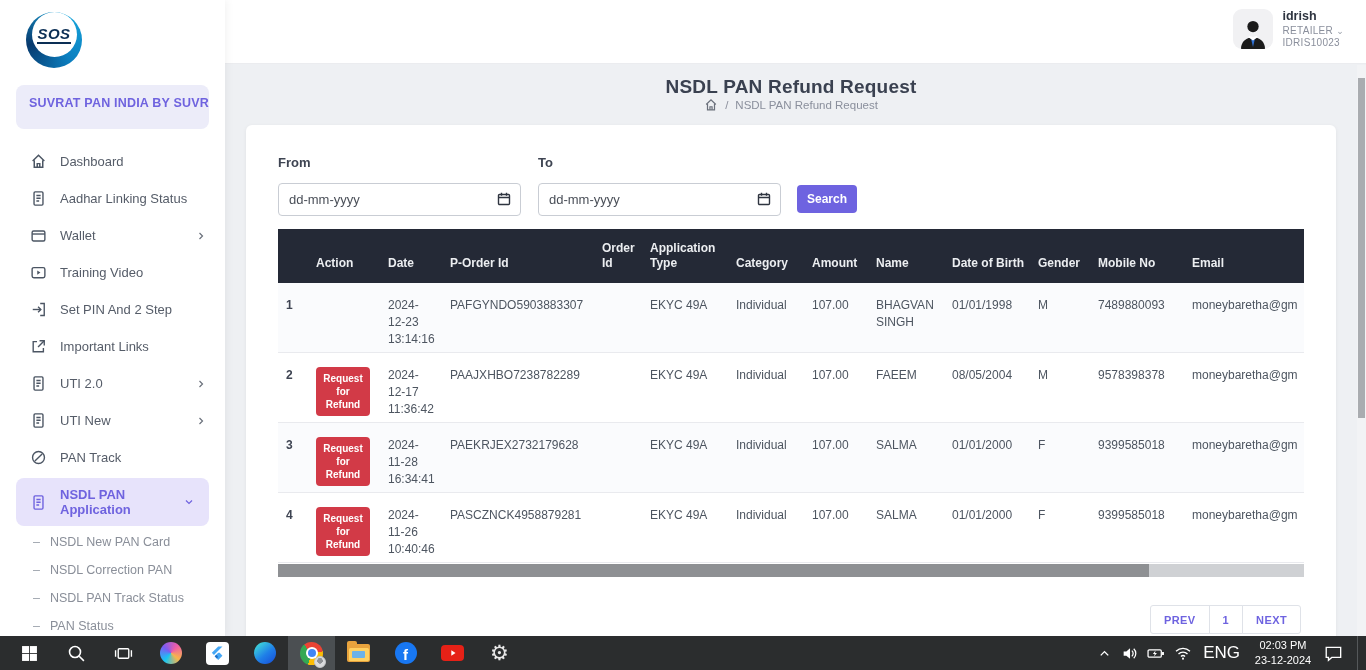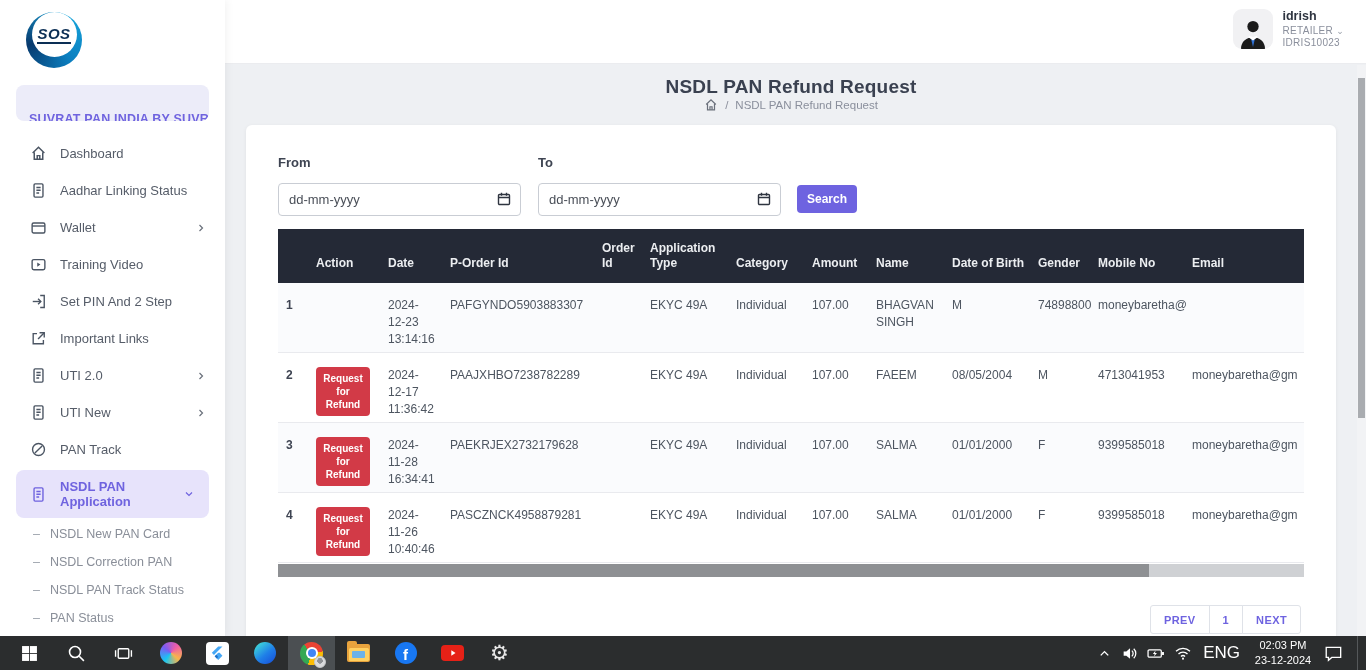--- a/index.html
+++ b/index.html
@@ -16,22 +16,22 @@
   .urole, .uid { font-size:10px; color:#8a8f9c; letter-spacing:.3px; }
   .urole .chev { font-size:9px; color:#9aa0ab; }
 
   
   .sidebar { position:absolute; left:0; top:0; width:225px; height:636px; background:#fff; box-shadow:2px 0 8px rgba(0,0,0,.05); z-index:5; overflow:hidden; }
   .logo { margin:12px 0 0 26px; width:56px; height:56px; border-radius:50%;
           background:conic-gradient(from 140deg,#0b7fc0,#083a6e,#16a7dd,#0b7fc0);
           display:flex; justify-content:center; }
   .logo-inner { width:45px; height:45px; border-radius:50%; background:#fff; display:flex; align-items:center; justify-content:center; }
   .logo-txt { font-weight:800; font-style:italic; font-size:15px; color:#0c2f55; border-bottom:2px solid #0c2f55; letter-spacing:.5px; }
-  .org-chip { margin:17px 16px 4px 16px; height:36px; line-height:36px; background:#ececf9; border-radius:8px;
-              color:#6f63df; font-size:12.5px; font-weight:700; letter-spacing:.2px; padding:16px 13px;
+  .org-chip { margin:17px 16px 4px 16px; height:44px; line-height:36px; background:#ececf9; border-radius:8px;
+              color:#6f63df; font-size:12.5px; font-weight:700; letter-spacing:.2px; padding:0 13px;
               white-space:nowrap; overflow:hidden; }
   .nav { margin-top:14px; }
   .nav-item { display:flex; align-items:center; gap:13px; padding:10px 18px 10px 30px; cursor:pointer;
               font-size:13px; color:#555c68; font-weight:500; }
   .nav-item .nicon { width:17px; height:17px; color:#4b5563; flex:0 0 17px; display:flex; }
   .nav-item .nicon svg { width:17px; height:17px; }
   .nav-item .chevron { margin-left:auto; color:#6a707b; display:flex; }
   .nav-item .chevron svg { width:12px; height:12px; }
   .nav-item.active { background:#e7e3fb; border-radius:8px; margin:2px 16px; padding:9px 14px 9px 14px; color:#6f63df; font-weight:700; }
   .nav-item.active .nicon, .nav-item.active .chevron { color:#6f63df; }
@@ -349,37 +349,38 @@
           <div class="gridrow trow">
             <div class="td c-sno">1</div>
             <div class="td c-action"></div>
             <div class="td c-date">2024-12-23 13:14:16</div>
             <div class="td c-p_order_id">PAFGYNDO5903883307</div>
             <div class="td c-order_id"></div>
             <div class="td c-application_type">EKYC 49A</div>
             <div class="td c-category">Individual</div>
             <div class="td c-amount">107.00</div>
             <div class="td c-name">BHAGVAN SINGH</div>
+            <div class="td c-dob">01/01/1998</div>
             <div class="td c-gender">M</div>
             <div class="td c-mobile">7489880093</div>
             <div class="td c-email">moneybaretha@gm</div>
           </div>
           <div class="gridrow trow">
             <div class="td c-sno">2</div>
             <div class="td c-action"><button class="refund-btn">Request for Refund</button></div>
             <div class="td c-date">2024-12-17 11:36:42</div>
             <div class="td c-p_order_id">PAAJXHBO7238782289</div>
             <div class="td c-order_id"></div>
             <div class="td c-application_type">EKYC 49A</div>
             <div class="td c-category">Individual</div>
             <div class="td c-amount">107.00</div>
             <div class="td c-name">FAEEM</div>
             <div class="td c-dob">08/05/2004</div>
             <div class="td c-gender">M</div>
-            <div class="td c-mobile">4713041953</div>
+            <div class="td c-mobile">9578398378</div>
             <div class="td c-email">moneybaretha@gm</div>
           </div>
           <div class="gridrow trow">
             <div class="td c-sno">3</div>
             <div class="td c-action"><button class="refund-btn">Request for Refund</button></div>
             <div class="td c-date">2024-11-28 16:34:41</div>
             <div class="td c-p_order_id">PAEKRJEX2732179628</div>
             <div class="td c-order_id"></div>
             <div class="td c-application_type">EKYC 49A</div>
             <div class="td c-category">Individual</div>

